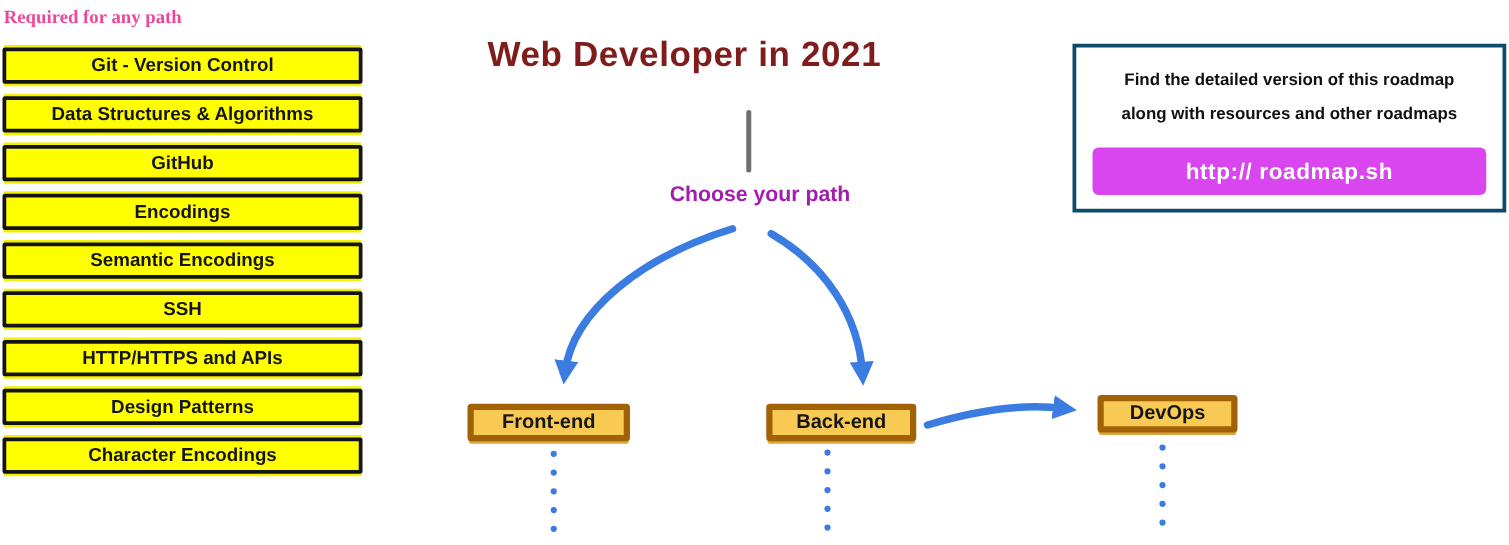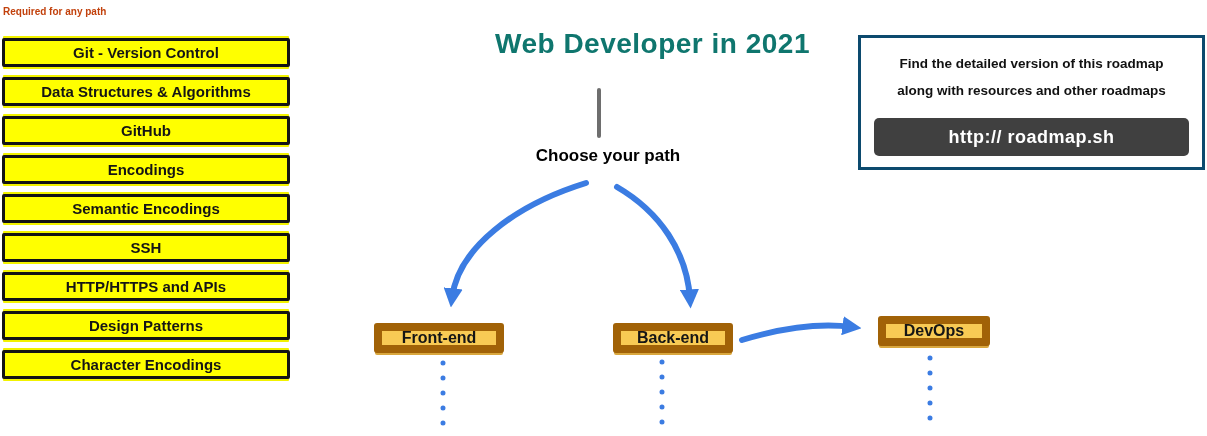--- a/index.html
+++ b/index.html
@@ -2,50 +2,50 @@
 <html><head>
 <meta charset="utf-8">
 <style>
   html,body{margin:0;padding:0;background:#ffffff;}
   #canvas{
     position:relative;width:1207px;height:436px;overflow:hidden;
     font-family:"Liberation Sans",sans-serif;background:#ffffff;
   }
   
   .req-title{
-    position:absolute;left:3px;top:6px;font-size:10px;font-weight:bold;color:#c2410c;
+    position:absolute;left:3px;top:6px;font-size:15px;font-weight:bold;color:#ec4899;font-family:Liberation Serif, serif;
   }
   .req-list{
     position:absolute;left:2px;top:38px;width:288px;
     display:flex;flex-direction:column;gap:10px;
   }
   .req-item{
     box-sizing:border-box;height:29px;width:100%;
     background:#ffff00;border:3px solid #141414;border-radius:2px;
     display:flex;align-items:center;justify-content:center;
     font-size:15px;font-weight:bold;color:#151515;
     box-shadow:0 3px 0 -1px #f2f200, 0 -3px 0 -1px #f2f200;
     cursor:pointer;
   }
   
   .main-title{
-    position:absolute;left:390px;top:28px;width:420px;text-align:right;
-    font-size:28px;font-weight:bold;color:#0f766e;letter-spacing:.5px;white-space:nowrap;
+    position:absolute;left:390px;top:28px;width:420px;text-align:left;
+    font-size:28px;font-weight:bold;color:#7f1d1d;letter-spacing:.5px;white-space:nowrap;
   }
   .stem-line{
     position:absolute;left:597px;top:88px;width:4px;height:50px;
     background:#6e6e6e;border-radius:2px;
   }
   .choose-label{
     position:absolute;left:508px;top:146px;width:200px;text-align:center;
-    font-size:17px;font-weight:bold;color:#000000;white-space:nowrap;
+    font-size:17px;font-weight:bold;color:#a21caf;white-space:nowrap;
   }
   .path-node{
     position:absolute;box-sizing:border-box;height:30px;
-    background:#f8ca54;border:8px solid #a16207;border-radius:3px;
+    background:#f8ca54;border:5px solid #a16207;border-radius:3px;
     display:flex;align-items:center;justify-content:center;
     font-size:16px;font-weight:bold;color:#151515;
     box-shadow:0 3px 0 -1px #d9a73e;cursor:pointer;
   }
   #node-frontend{left:374px;top:323px;width:130px;}
   #node-backend{left:613px;top:323px;width:120px;}
   #node-devops{left:878px;top:316px;width:112px;}
   
   .overlay{position:absolute;left:0;top:0;width:1207px;height:436px;pointer-events:none;}
   
@@ -54,21 +54,21 @@
     background:#ffffff;border:3px solid #0c4a6e;
     padding:12px 12px 0 12px;
   }
   .info-line{
     font-size:13.5px;font-weight:bold;color:#111;line-height:27px;
     text-align:center;white-space:nowrap;
   }
   .info-button{
     margin:14px 1px 0 1px;height:38px;border:none;border-radius:5px;
     width:calc(100% - 2px);
-    background:#404040;color:#ffffff;font-family:"Liberation Sans",sans-serif;
+    background:#d946ef;color:#ffffff;font-family:"Liberation Sans",sans-serif;
     font-size:18px;font-weight:bold;display:flex;align-items:center;justify-content:center;
     cursor:pointer;letter-spacing:.5px;
   }
 </style>
 </head>
 <body>
 
 <div id="canvas">
 
   <div class="req-title">Required for any path</div>

